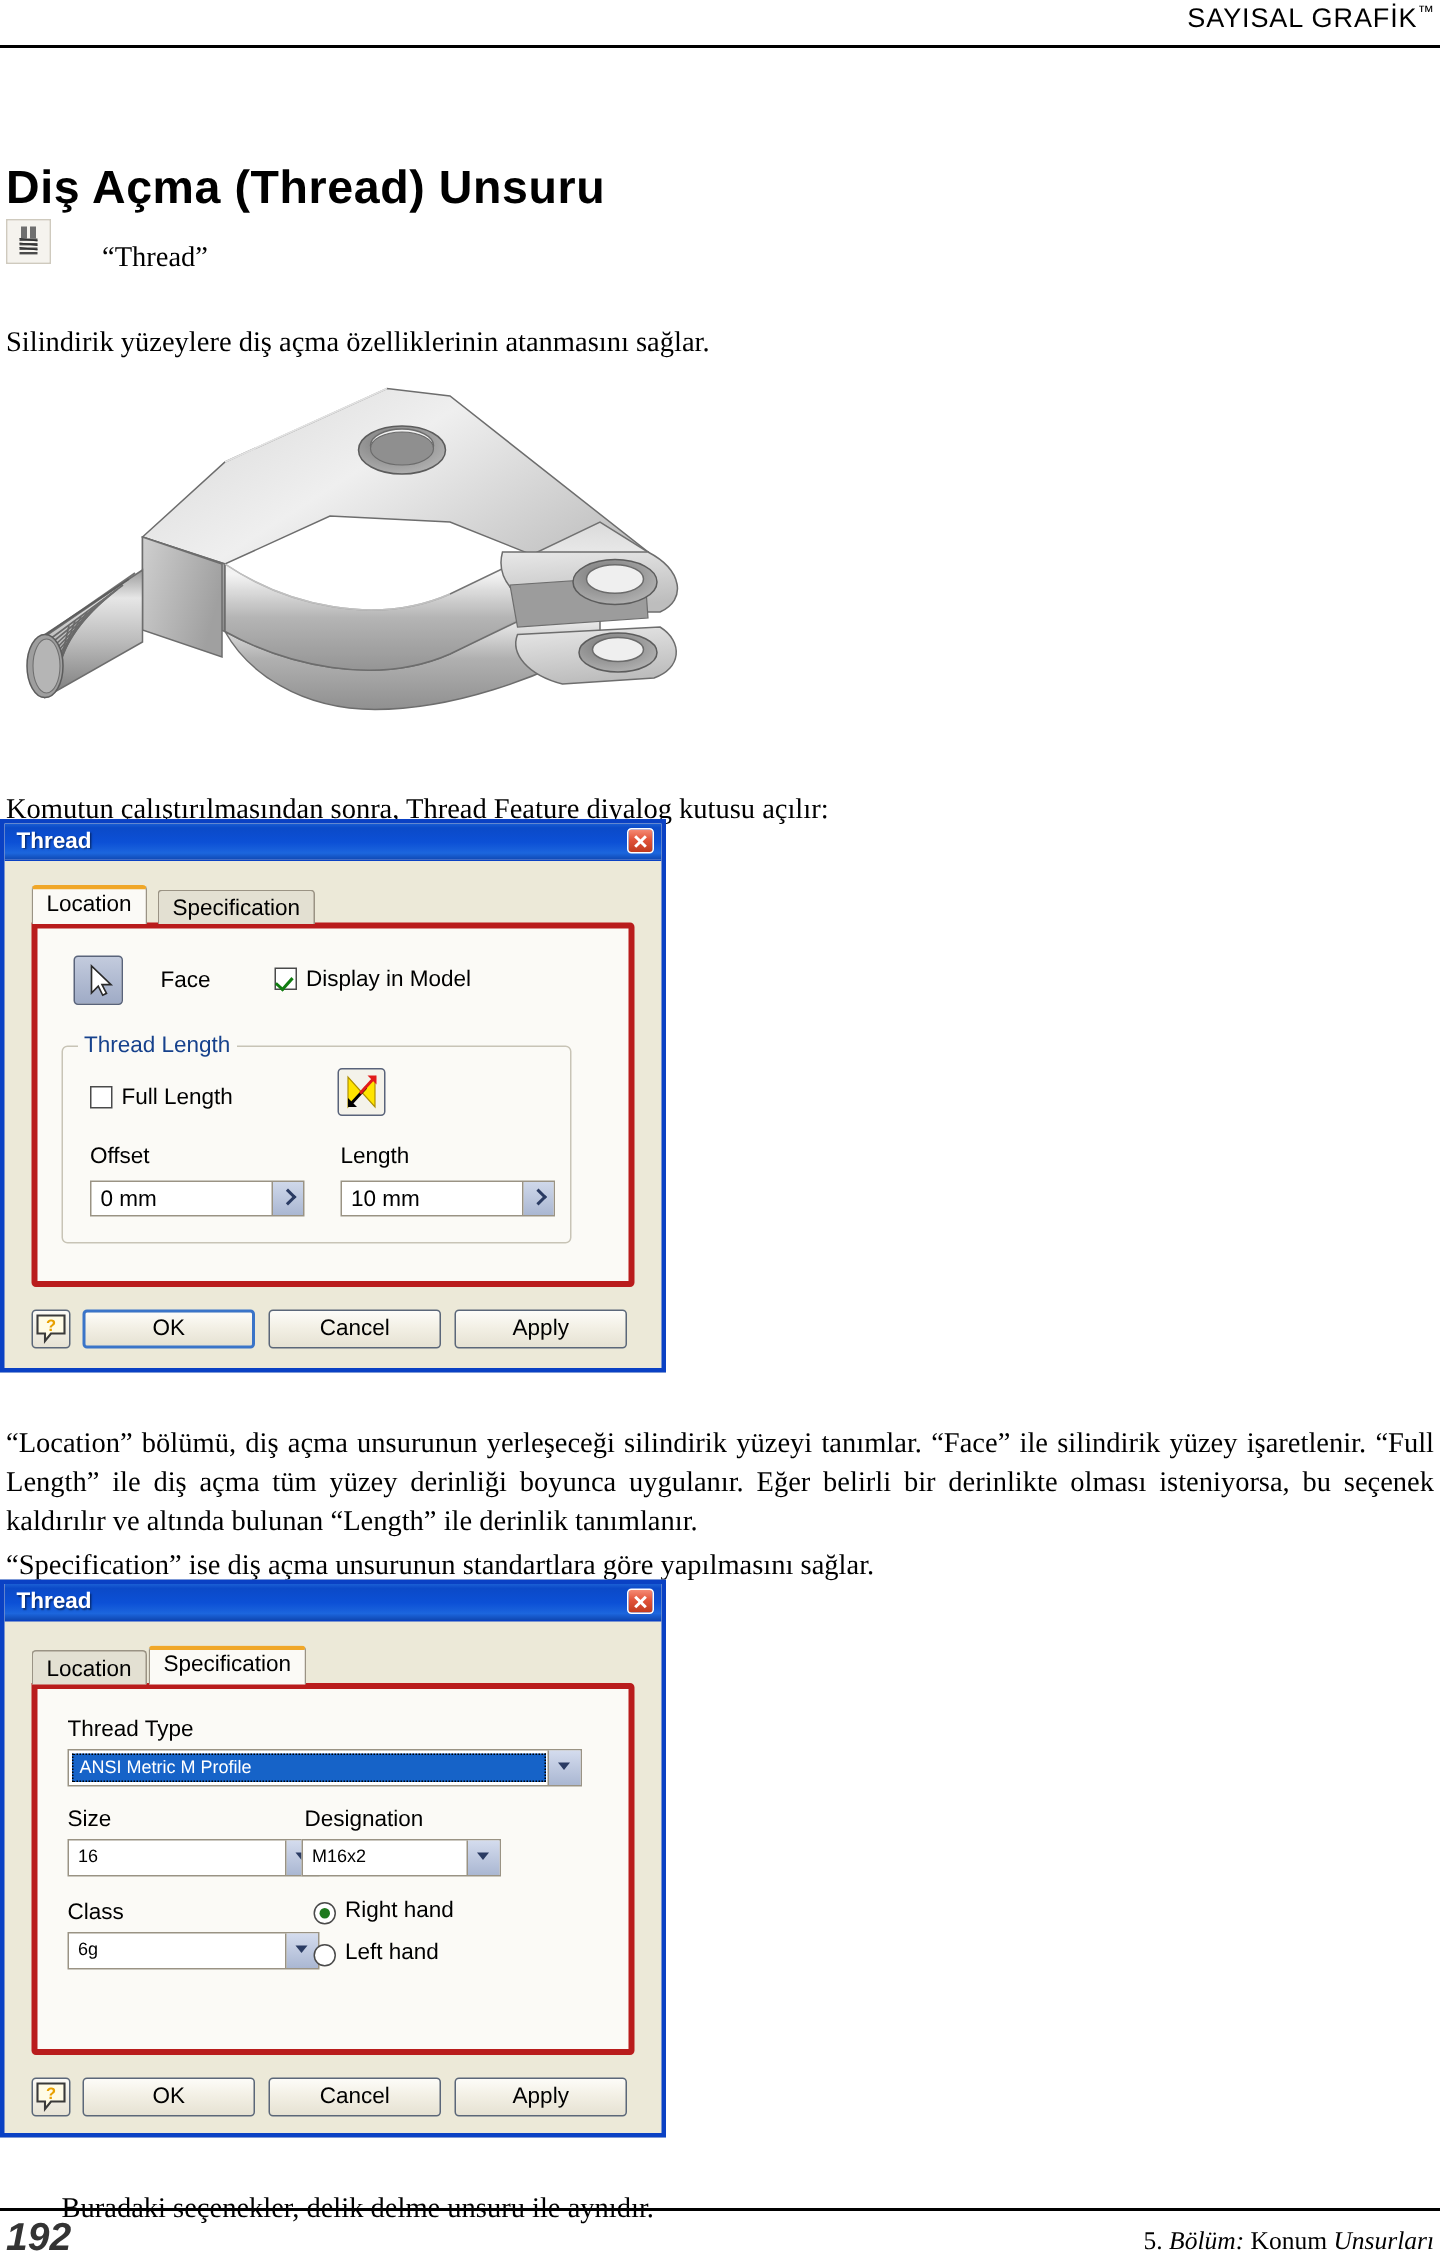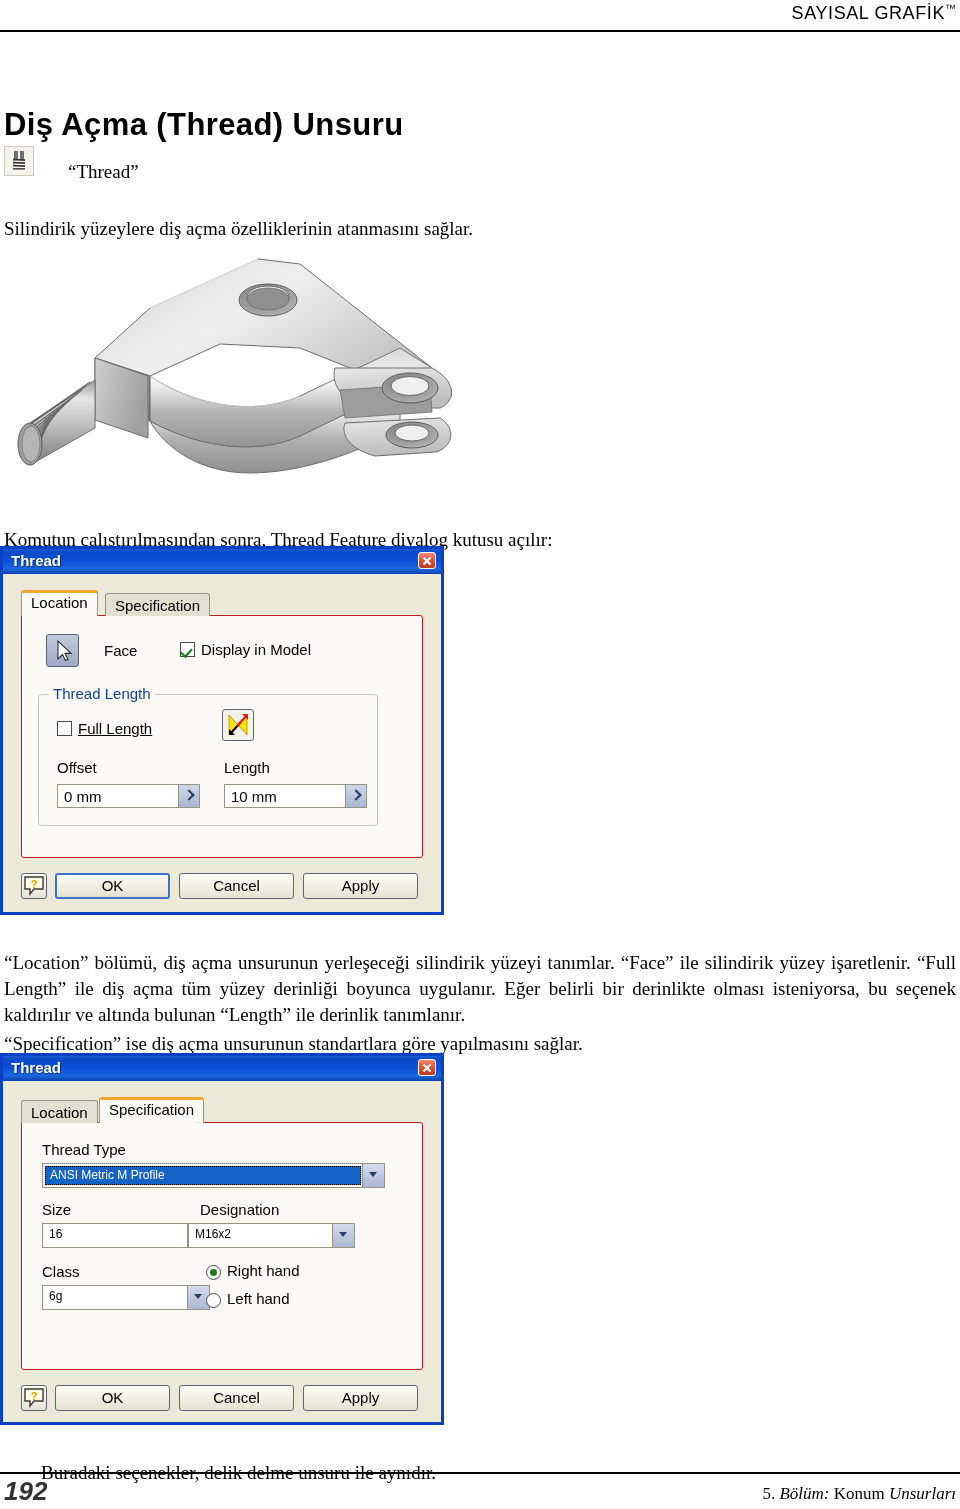--- a/index.html
+++ b/index.html
@@ -158,21 +158,21 @@
     z-index: 3;
     padding-top: 1px;
   }
 
   .tabpanel {
     position: absolute;
     left: 18px; top: 41px;
     right: 18px;
     box-sizing: border-box;
     background: #fbfaf6;
-    border: 1px solid #b91c1c;
+    border: 4px solid #b91c1c;
     border-radius: 0 3px 3px 3px;
   }
   #dialog-location .tabpanel { height: 243px; }
   #dialog-specification .tabpanel { height: 248px; }
 
   
   .face-btn {
     position: absolute; left: 24px; top: 18px;
     width: 33px; height: 33px;
     box-sizing: border-box;
@@ -218,21 +218,21 @@
     top: -10px; left: 10px;
     padding: 0 4px;
     background: #fbfaf6;
     font-size: 15px;
     color: #16418c;
     white-space: nowrap;
   }
   #thread-length-group { left: 16px; top: 78px; width: 340px; height: 132px; }
 
   .cb-fulllength { left: 18px; top: 26px; }
-  .lbl-fulllength { left: 39px; top: 25px; text-decoration: underline; }
+  .lbl-fulllength { left: 39px; top: 25px; }
 
   .flip-btn {
     position: absolute; left: 183px; top: 14px;
     width: 32px; height: 32px;
     box-sizing: border-box;
     background: #f4f2ea;
     border: 1px solid #59637a;
     border-radius: 3px;
   }
 
@@ -331,21 +331,21 @@
     background: #1663c8;
     border: 1px dotted #000000;
     box-sizing: border-box;
   }
   .combo.selected .val { color: #ffffff; left: 7px; top: 4px; z-index: 2; }
 
   #threadtype-combo { left: 20px; top: 40px; width: 343px; }
   .lbl-size { left: 20px; top: 78px; }
   .lbl-designation { left: 178px; top: 78px; }
   #size-combo { left: 20px; top: 100px; width: 168px; }
-  #designation-combo { left: 166px; top: 100px; width: 167px; padding-left: 12px; }
+  #designation-combo { left: 176px; top: 100px; width: 133px; padding-left: 12px; }
   .lbl-class { left: 20px; top: 140px; }
   #class-combo { left: 20px; top: 162px; width: 168px; }
 
   .radio {
     position: absolute;
     width: 15px; height: 15px;
     box-sizing: border-box;
     background: #ffffff;
     border: 1px solid #4a4a4a;
     border-radius: 50%;

